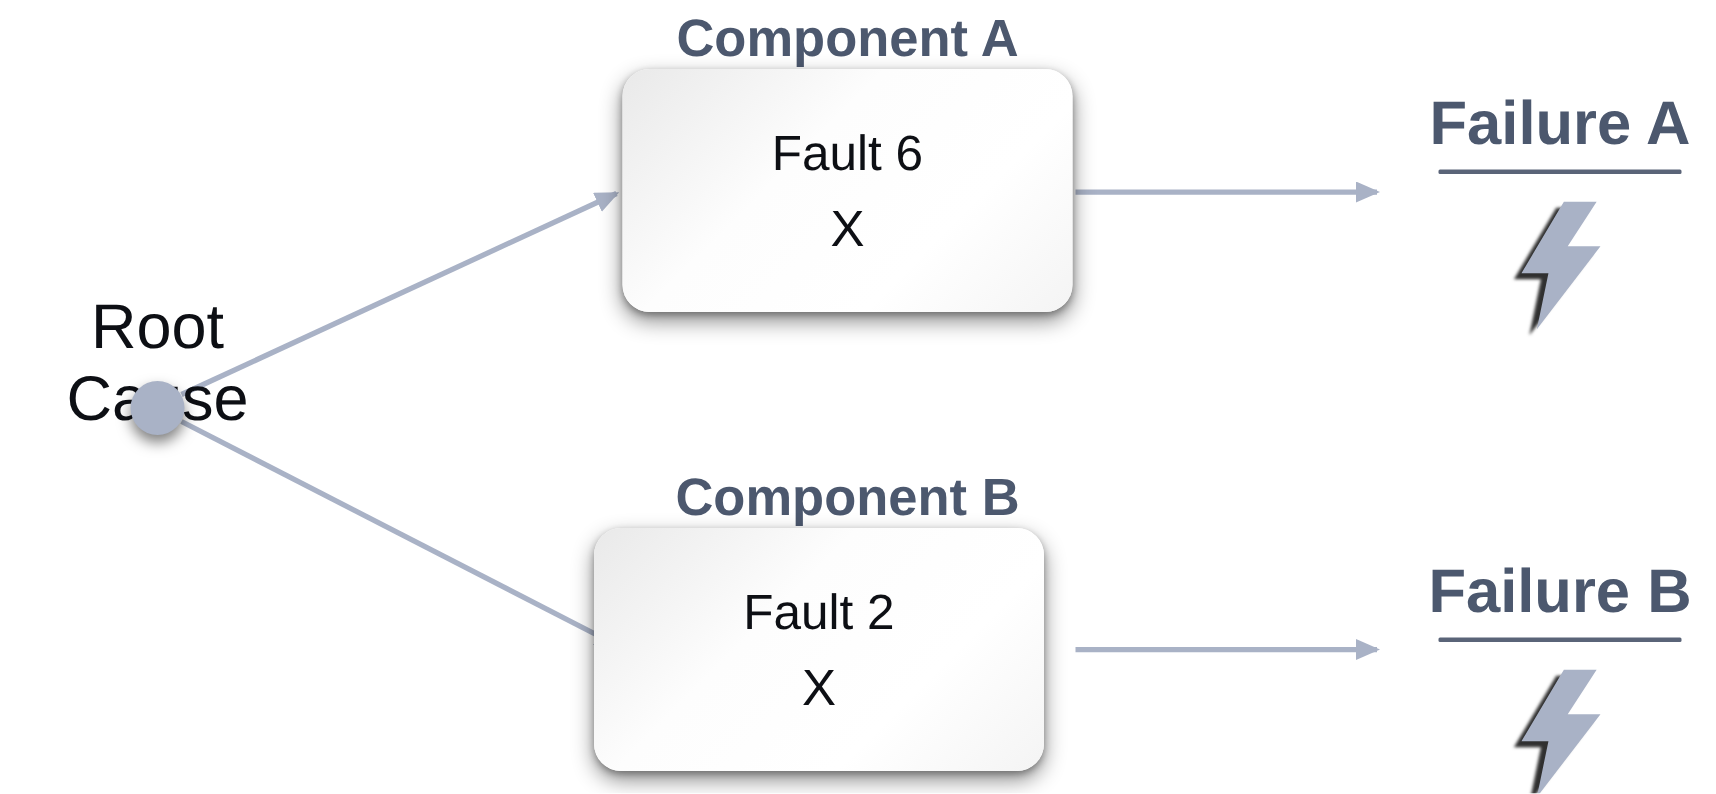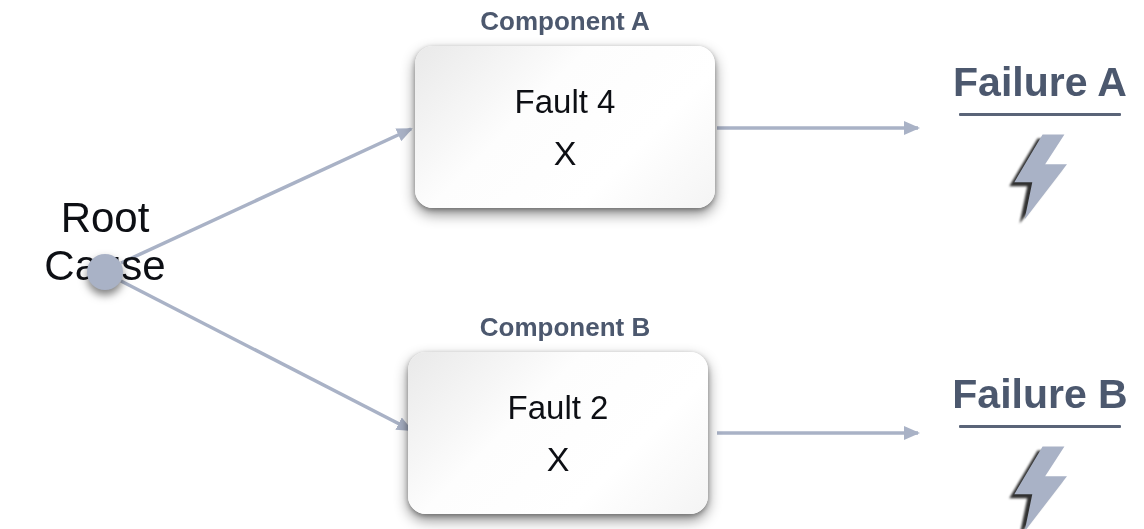--- a/index.html
+++ b/index.html
@@ -21,21 +21,21 @@
     left:87px;top:254px;width:36px;height:36px;
     border-radius:50%;
     background:#a9b2c6;
     box-shadow:0 5px 9px rgba(0,0,0,0.5);
   }
   
   #connectors{left:0;top:0;width:1144px;height:529px;pointer-events:none;}
   
   .node-title{
     width:300px;text-align:center;
-    font-size:26px;font-weight:700;color:#4c586e;
+    font-size:35px;font-weight:700;color:#4c586e;
   }
   .node-box{
     width:300px;height:162px;
     border-radius:18px;
     background:linear-gradient(135deg,#e9e9e9 0%,#fdfdfd 38%,#ffffff 70%,#f4f4f4 100%);
     box-shadow:0 6px 14px rgba(0,0,0,0.45), 0 2px 5px rgba(0,0,0,0.30);
     display:flex;flex-direction:column;align-items:center;justify-content:center;
     gap:18px;
   }
   .fault-label{font-size:33px;font-weight:500;color:#0d0f14;line-height:1;}
@@ -69,26 +69,26 @@
     <line x1="121" y1="281" x2="411" y2="430" stroke="#a9b2c6" stroke-width="3.5" marker-end="url(#arrow)"></line>
     <line x1="717" y1="128" x2="918" y2="128" stroke="#a9b2c6" stroke-width="3.5" marker-end="url(#arrow)"></line>
     <line x1="717" y1="433" x2="918" y2="433" stroke="#a9b2c6" stroke-width="3.5" marker-end="url(#arrow)"></line>
   </svg>
 
   <div class="abs root-label">Root Cause</div>
   <div class="abs root-node"></div>
 
   <div class="abs node-title" style="left:415px;top:6px;">Component A</div>
   <div class="abs node-box" style="left:415px;top:46px;">
-    <div class="fault-label">Fault 4</div>
+    <div class="fault-label">Fault 6</div>
     <div class="fault-symbol">X</div>
   </div>
 
   <div class="abs node-title" style="left:415px;top:312px;">Component B</div>
-  <div class="abs node-box" style="left:408px;top:352px;">
+  <div class="abs node-box" style="left:396px;top:352px;">
     <div class="fault-label">Fault 2</div>
     <div class="fault-symbol">X</div>
   </div>
 
   <div class="abs failure-group" style="left:950px;top:62px;">
     <div class="failure-label">Failure A</div>
     <div class="failure-underline"></div>
     <div class="bolt-wrap">
       <svg viewBox="0 0 100 140" xmlns="http://www.w3.org/2000/svg">
         <polygon points="54,4 10,78 38,78 26,136 92,50 58,50 88,4" fill="#a9b2c6"></polygon>

